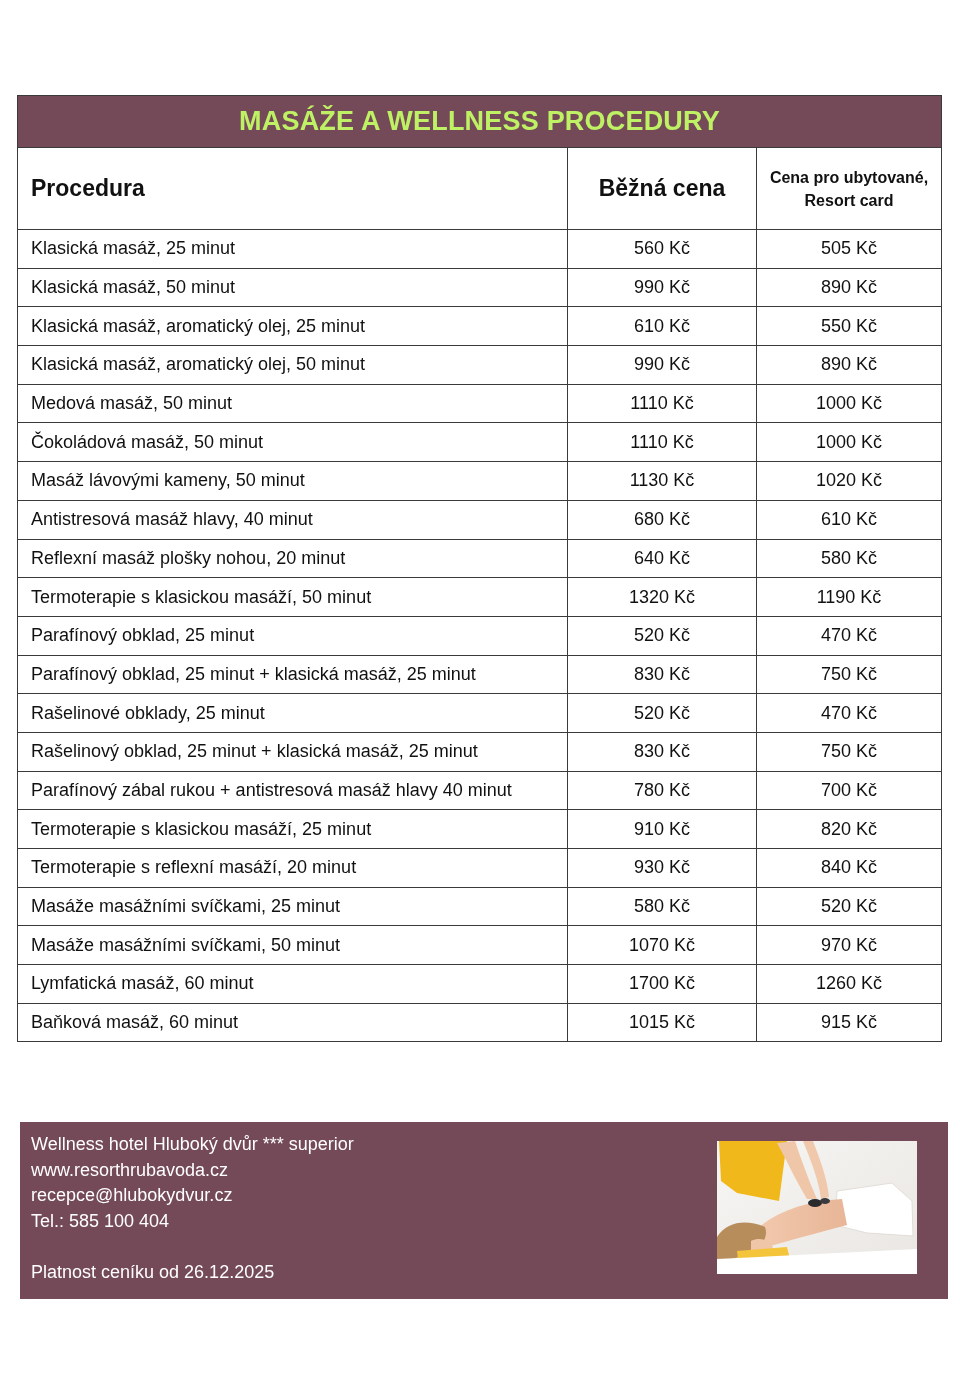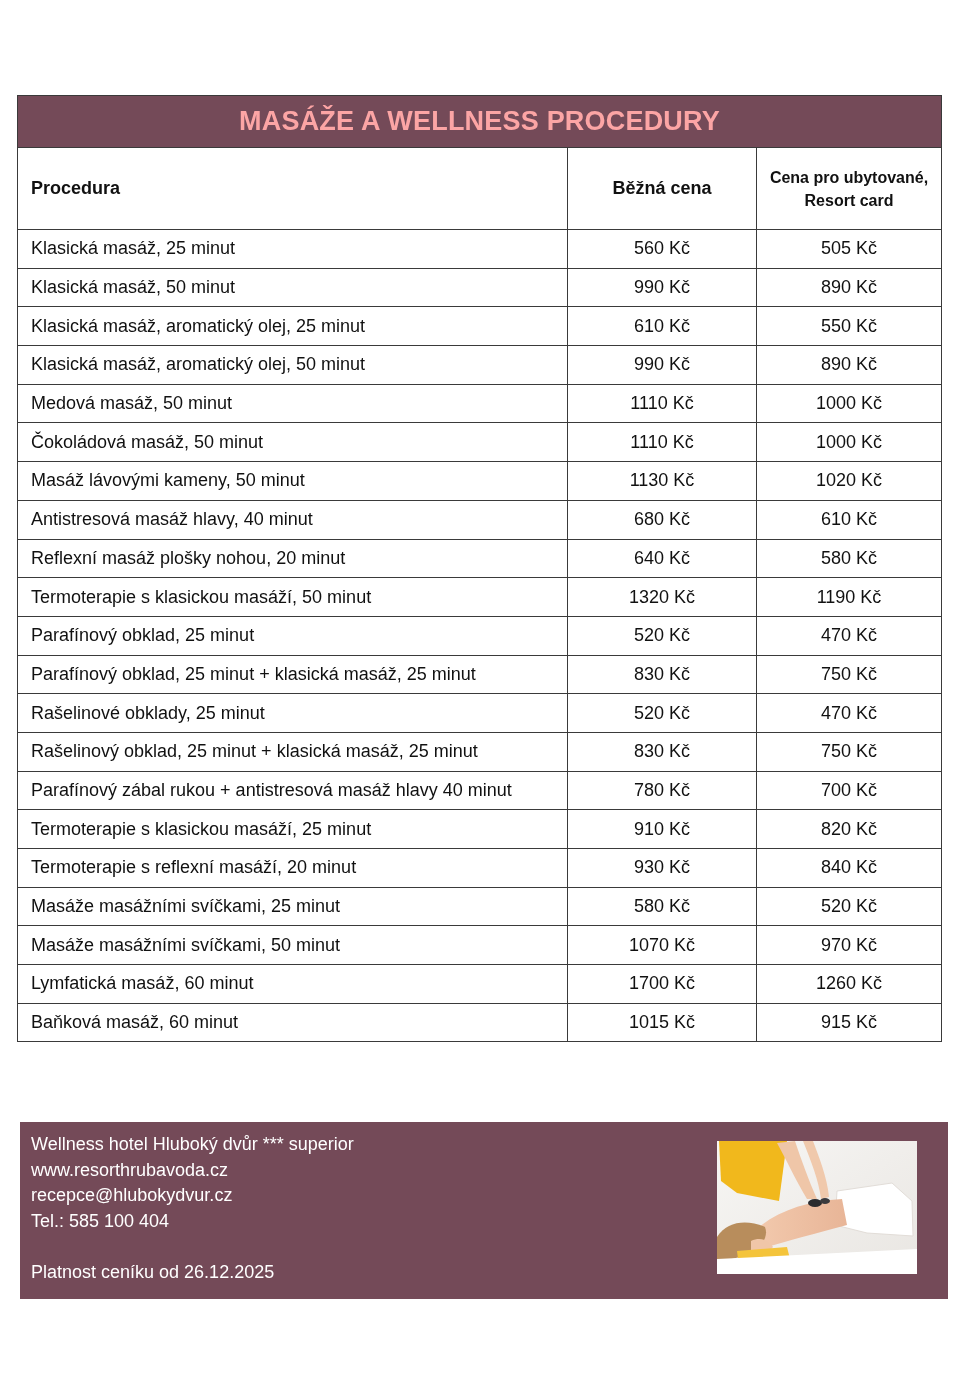--- a/index.html
+++ b/index.html
@@ -22,32 +22,32 @@
       width: 924px;
       border-collapse: collapse;
       table-layout: fixed;
     }
     .price-table td, .price-table th {
       border: 1px solid #3a3a3a;
       padding: 0;
     }
     .title-cell {
       background: #744a58;
-      color: #fca5a5;
+      color: #bef264;
       height: 51px;
       font-size: 27px;
       font-weight: bold;
       text-align: center;
       letter-spacing: 0.2px;
       border-color: #2a1a20;
     }
     .col-head {
       height: 81px;
       font-weight: bold;
-      font-size: 18px;
+      font-size: 23px;
       vertical-align: middle;
     }
     .col-head.proc {
       text-align: left;
       padding-left: 13px;
     }
     .col-head.reg {
       text-align: center;
     }
     .col-head.resort {

